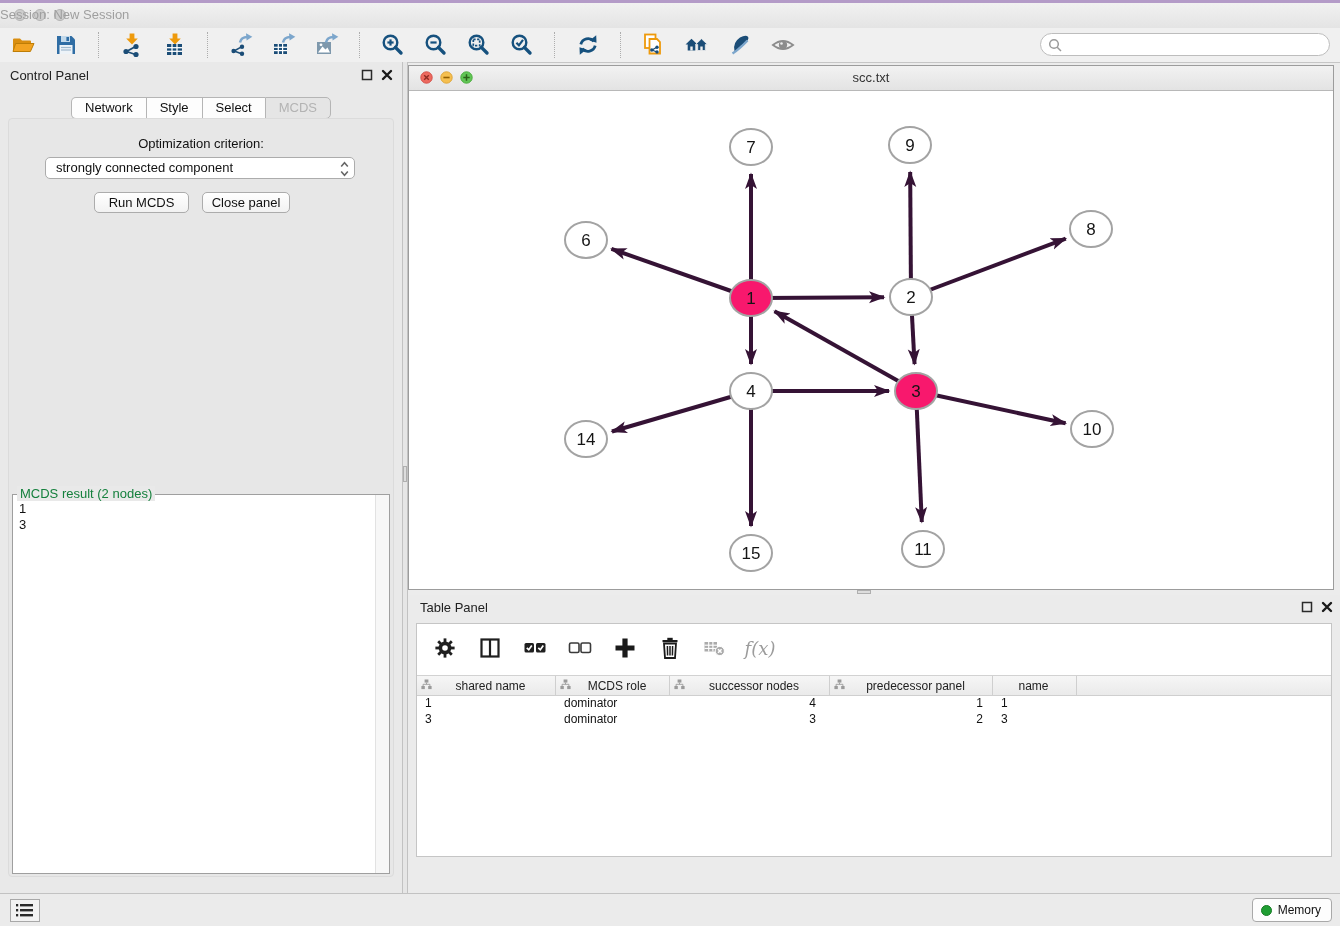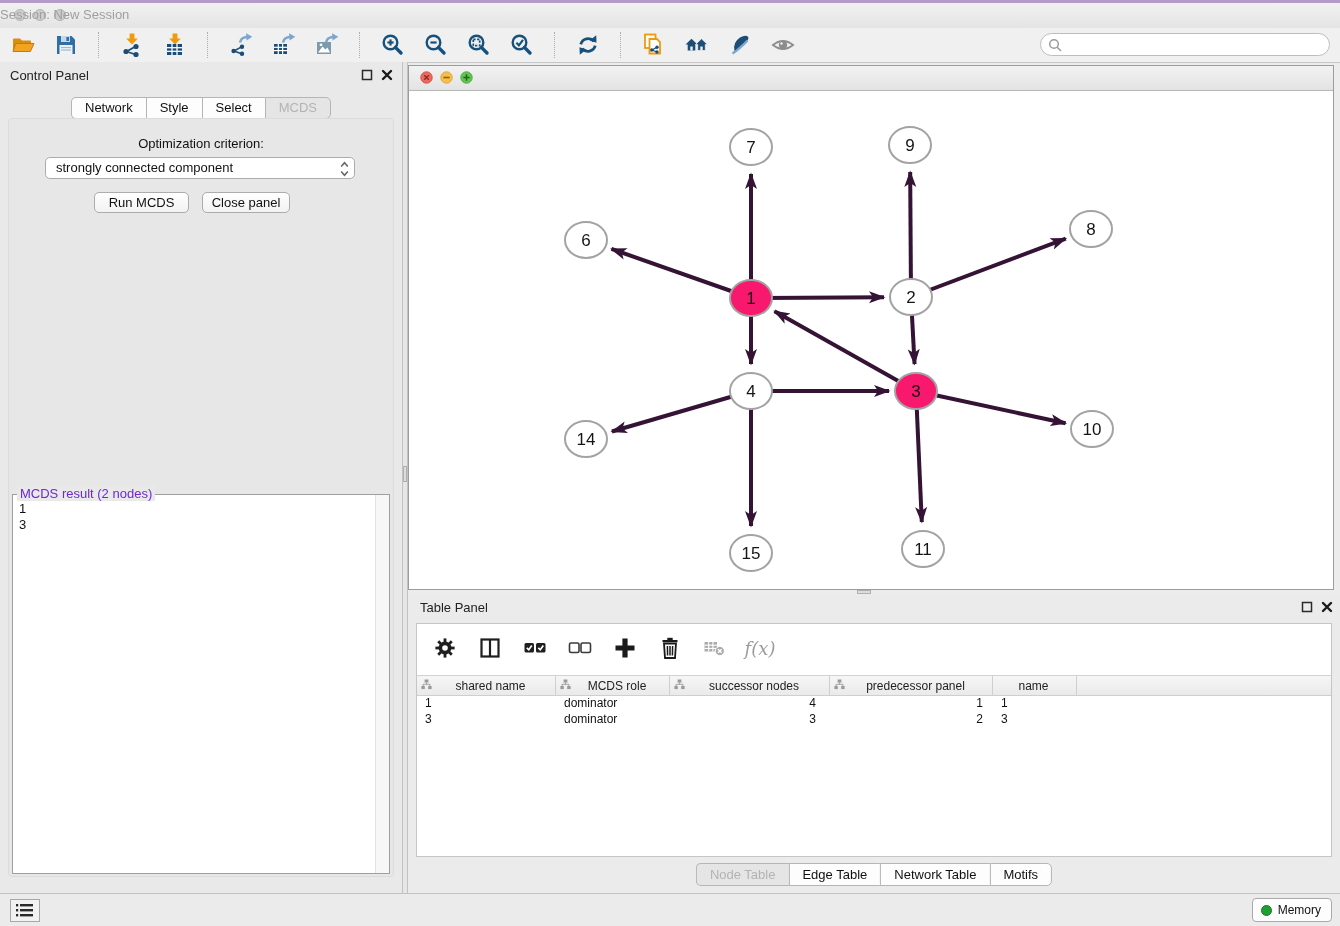--- a/index.html
+++ b/index.html
@@ -39,21 +39,21 @@
   .opt-label{position:absolute;left:0;right:0;top:74px;text-align:center;font-size:13px;color:#111;}
   .cp-select{position:absolute;left:45px;top:95px;width:310px;height:22px;background:#FFFFFF;
              border:1px solid #ACACAC;border-radius:5px;box-sizing:border-box;font-size:13px;
              line-height:20px;padding-left:10px;color:#111;}
   .cp-select svg{position:absolute;right:5px;top:3px;}
   .cp-btn{position:absolute;top:130px;height:21px;background:linear-gradient(#FFFFFF,#F2F2F2);
           border:1px solid #ACACAC;border-radius:5px;font-size:13px;text-align:center;
           line-height:19px;box-sizing:border-box;color:#111;}
   .fieldset{position:absolute;left:12px;right:12px;top:432px;height:378px;background:#FFFFFF;
             border:1px solid #9F9F9F;}
-  .legend{position:absolute;left:4px;top:-9px;background:#E9E9E9;padding:0 3px;font-size:13px;color:#6d28d9;}
+  .legend{position:absolute;left:4px;top:-9px;background:#E9E9E9;padding:0 3px;font-size:13px;color:#15803d;}
   .result-lines{position:absolute;left:0;top:3px;right:14px;bottom:0;padding:3px 6px;
                 font-size:13px;line-height:16px;color:#111;}
   .result-scroll{position:absolute;right:0;top:0;bottom:0;width:13px;background:#F7F7F7;
                  border-left:1px solid #E2E2E2;}
   
   .v-split{position:absolute;left:402px;top:62px;width:6px;height:831px;background:#E6E6E6;
            border-left:1px solid #C2C2C2;border-right:1px solid #C2C2C2;box-sizing:border-box;}
   .v-grip{position:absolute;left:0;top:404px;width:4px;height:16px;background:#DDDDDD;
           border:1px solid #AFAFAF;box-sizing:border-box;}
   .h-split{position:absolute;left:408px;top:590px;width:932px;height:5px;background:#ECECEC;}
@@ -331,20 +331,21 @@
         <path d="M4.2 4.2 L8.8 8.8 M8.8 4.2 L4.2 8.8" stroke="#8E2A22" stroke-width="1.4"></path>
       </svg>
       <svg class="tl" style="left:31px" width="13" height="13" viewBox="0 0 13 13">
         <circle cx="6.5" cy="6.5" r="5.7" fill="#F5BF4F" stroke="#DFA73B"></circle>
         <rect x="3.4" y="5.7" width="6.2" height="1.6" fill="#935F00"></rect>
       </svg>
       <svg class="tl" style="left:51px" width="13" height="13" viewBox="0 0 13 13">
         <circle cx="6.5" cy="6.5" r="5.7" fill="#61C555" stroke="#4CAE3F"></circle>
         <path d="M6.5 3.3 V9.7 M3.3 6.5 H9.7" stroke="#2A6218" stroke-width="1.5"></path>
       </svg>
+      <div class="net-title">scc.txt</div>
     </div>
     <svg id="graph-svg" width="924" height="499">
         <defs>
           <marker id="arrow" markerUnits="userSpaceOnUse" markerWidth="18" markerHeight="14" refX="15" refY="7" orient="auto">
             <path d="M0 1 L16.5 7 L0 13 L4 7 Z" fill="#351335"></path>
           </marker>
         </defs>
         <line x1="342" y1="208" x2="342" y2="84" stroke="#351335" stroke-width="4" marker-end="url(#arrow)"></line>
         <line x1="342" y1="208" x2="202.4721186271625" y2="158.95383563863894" stroke="#351335" stroke-width="4" marker-end="url(#arrow)"></line>
         <line x1="342" y1="208" x2="475.00052732830096" y2="207.16874670419813" stroke="#351335" stroke-width="4" marker-end="url(#arrow)"></line>
@@ -558,26 +559,20 @@
           </div>
           <div class="tr">
             <div class="td" style="width:139px;padding-left:8px;text-align:left">3</div>
             <div class="td" style="width:114px;padding-left:8px;text-align:left">dominator</div>
             <div class="td" style="width:160px;padding-right:14px;text-align:right">3</div>
             <div class="td" style="width:163px;padding-right:10px;text-align:right">2</div>
             <div class="td" style="width:84px;padding-left:8px;text-align:left">3</div>
           </div>
         </div>
     </div>
-    <div class="tp-tabs" id="tp-tabs">
-        <div class="seg sel">Node Table</div>
-        <div class="seg">Edge Table</div>
-        <div class="seg">Network Table</div>
-        <div class="seg">Motifs</div>
-      </div>
   </div>
 
   <div class="statusbar">
     <div class="sb-list">
       <svg width="20" height="17" viewBox="0 0 20 17">
         <g fill="#2A2A2A">
           <rect x="1" y="2" width="2.2" height="2.4"></rect>
             <rect x="1" y="7" width="2.2" height="2.4"></rect>
             <rect x="1" y="12" width="2.2" height="2.4"></rect>
           <rect x="5" y="2" width="13" height="2.4"></rect>

